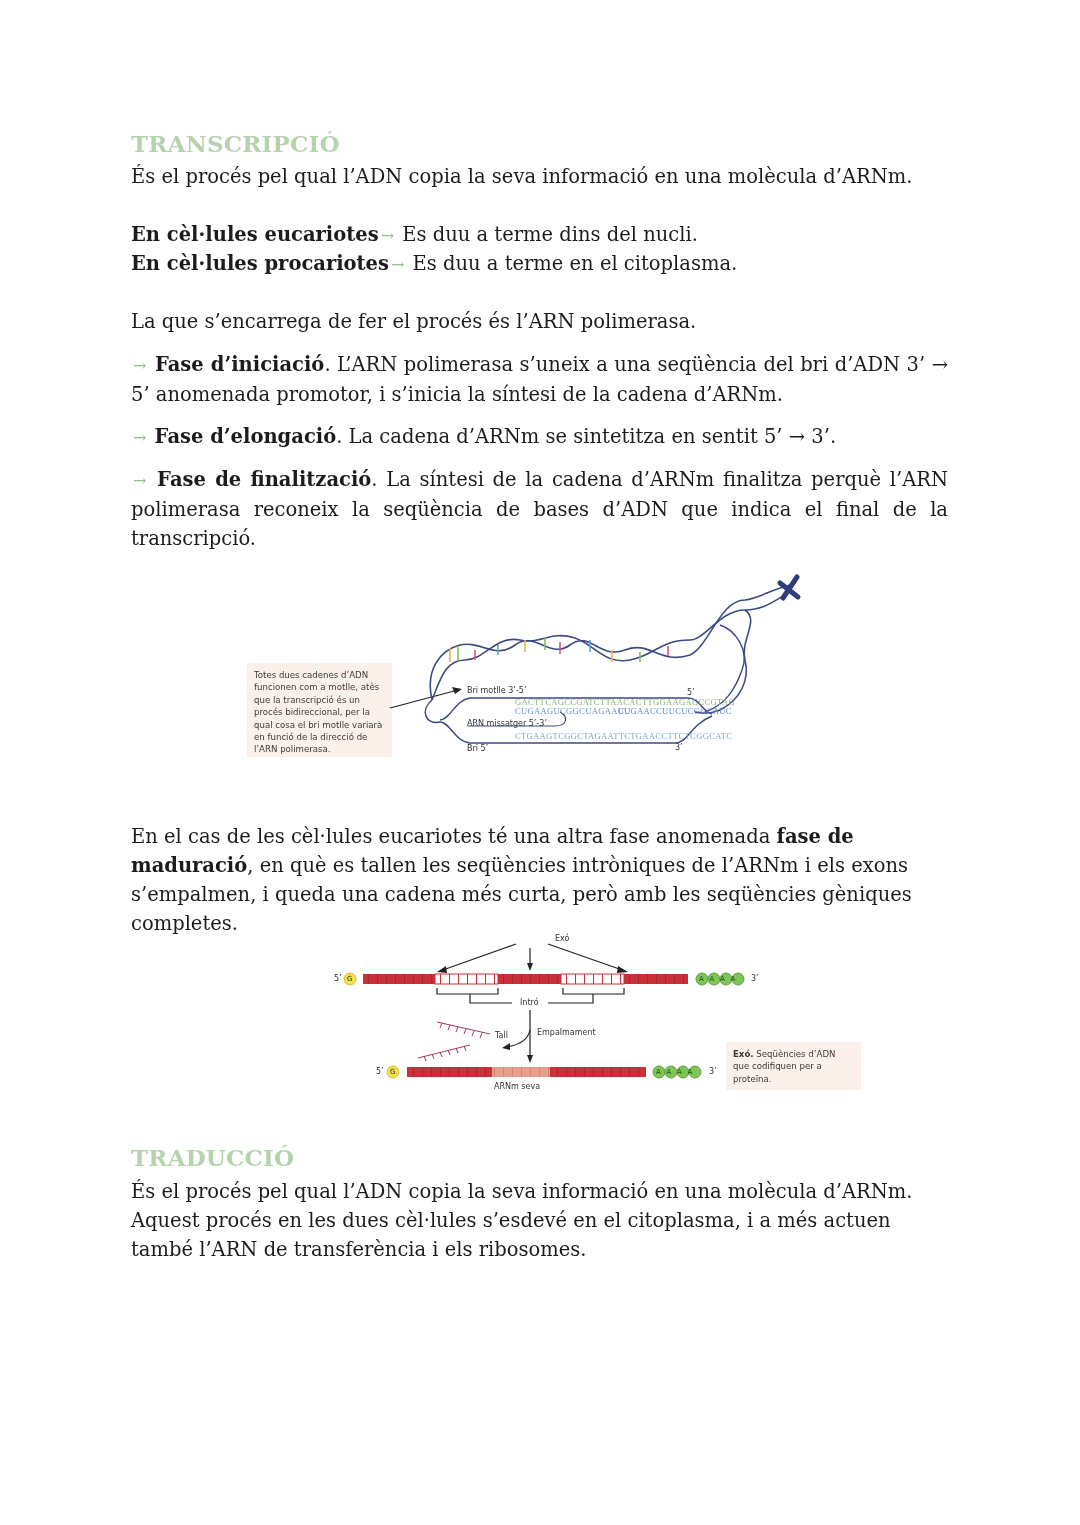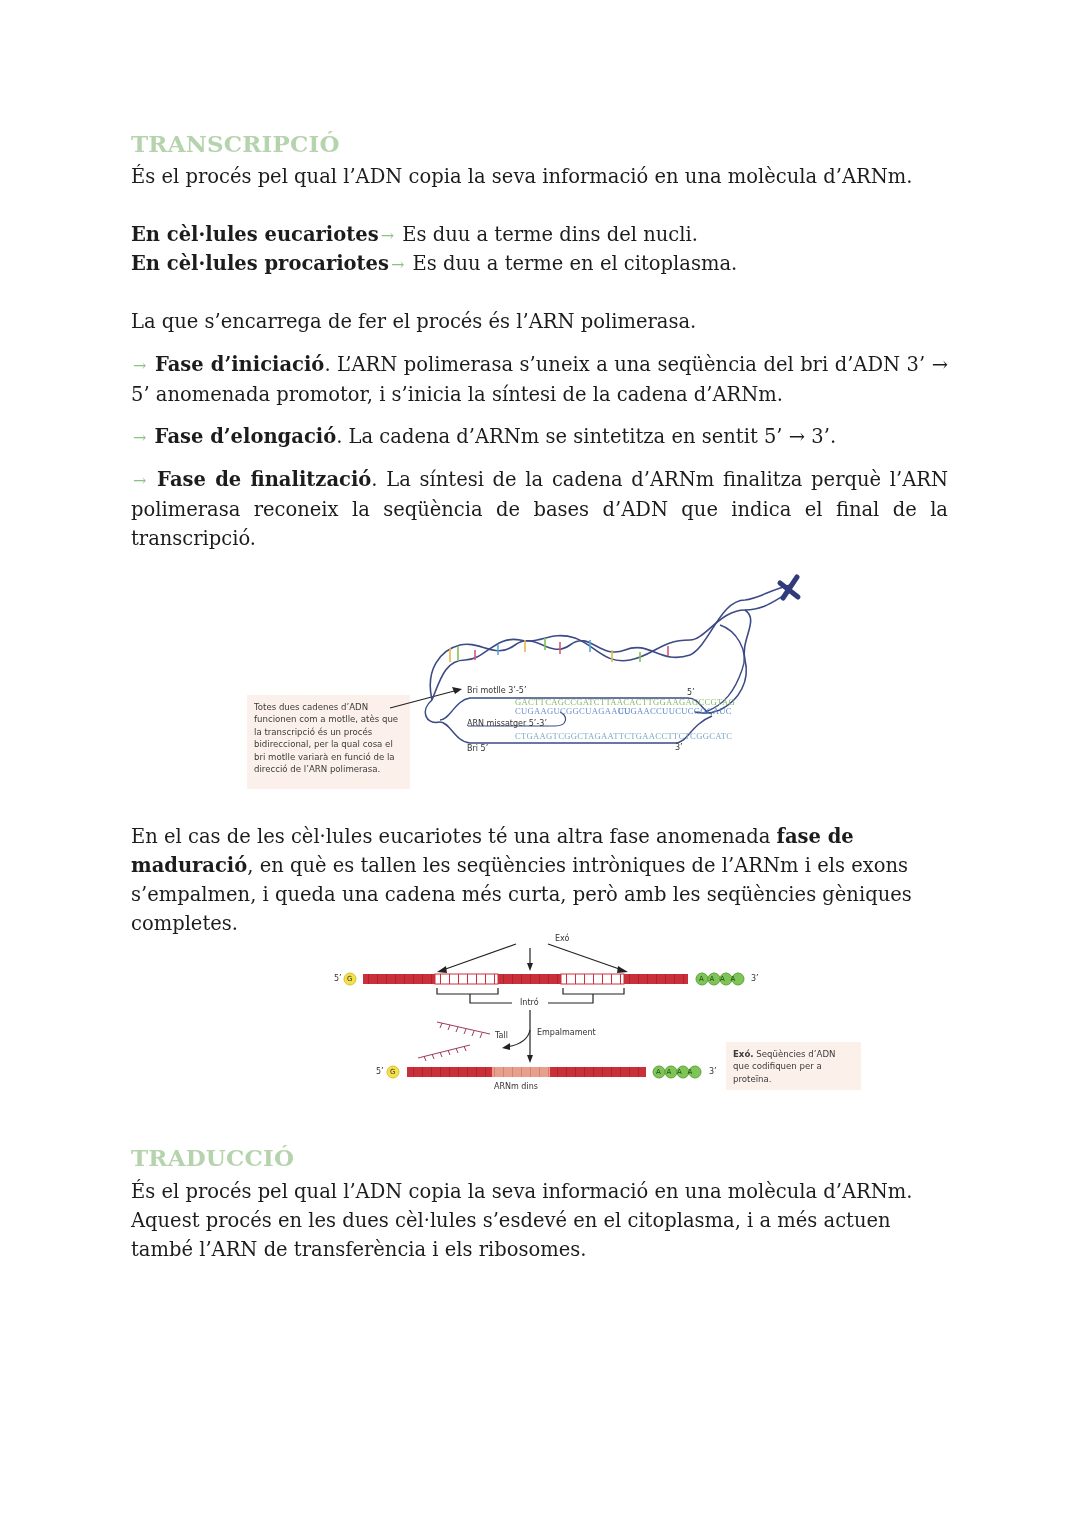--- a/index.html
+++ b/index.html
@@ -50,21 +50,21 @@
 
   <p class="p" style="top:822px;">
     <span>En el cas de les cèl·lules eucariotes té una altra fase anomenada </span><b>fase de maduració</b><span>, en què es tallen les seqüències intròniques de l’ARNm i els exons s’empalmen, i queda una cadena més curta, però amb les seqüències gèniques completes.</span>
   </p>
 
   <div class="h" style="top:1144px;">TRADUCCIÓ</div>
   <p class="p" style="top:1177px;">És el procés pel qual l’ADN copia la seva informació en una molècula d’ARNm. Aquest procés en les dues cèl·lules s’esdevé en el citoplasma, i a més actuen també l’ARN de transferència i els ribosomes.</p>
 </div>
 
 <div class="fig" style="left:0;top:0;width:1080px;height:1525px;pointer-events:none;">
-  <div class="note" style="left:247px;top:663px;width:163px;height:94px;margin-top:32px;">Totes dues cadenes d’ADN funcionen com a motlle, atès que la transcripció és un procés bidireccional, per la qual cosa el bri motlle variarà en funció de la direcció de l’ARN polimerasa.</div>
+  <div class="note" style="left:247px;top:663px;width:145px;height:94px;">Totes dues cadenes d’ADN funcionen com a motlle, atès que la transcripció és un procés bidireccional, per la qual cosa el bri motlle variarà en funció de la direcció de l’ARN polimerasa.</div>
 
   <svg width="1080" height="1525" style="position:absolute;left:0;top:0;">
 
     <line x1="390" y1="708" x2="458" y2="690" stroke="#222" stroke-width="1.2"></line>
     <polygon points="462,689 452,687 455,694" fill="#222"></polygon>
 
     <path d="M432,700 C425,670 440,650 460,645 C480,640 495,660 515,645 C535,630 550,660 570,645 C590,630 600,660 625,650 C650,640 660,665 690,655 C710,645 720,600 745,600 C760,598 770,590 790,585" stroke="#3c4a86" stroke-width="1.6" fill="none"></path>
     <path d="M432,700 C440,680 445,660 465,660 C485,660 495,635 520,640 C540,645 550,630 575,638 C595,645 605,665 630,660 C655,655 660,640 690,640 C705,640 720,610 745,610 C765,610 775,600 790,592" stroke="#3c4a86" stroke-width="1.6" fill="none"></path>
 
     <g stroke-width="1.6">
@@ -173,16 +173,16 @@
   <div class="lbl" style="left:347px;top:975px;font-size:7px;">G</div>
   <div class="lbl" style="left:699px;top:975px;font-size:7px;color:#1f4d12;letter-spacing:5.5px;"><span>A</span><span>A</span><span>A</span><span>A</span></div>
   <div class="lbl" style="left:751px;top:974px;">3’</div>
   <div class="lbl" style="left:520px;top:998px;">Intró</div>
   <div class="lbl" style="left:495px;top:1031px;">Tall</div>
   <div class="lbl" style="left:537px;top:1028px;">Empalmament</div>
   <div class="lbl" style="left:376px;top:1067px;">5’</div>
   <div class="lbl" style="left:390px;top:1068px;font-size:7px;">G</div>
   <div class="lbl" style="left:656px;top:1068px;font-size:7px;color:#1f4d12;letter-spacing:5.5px;"><span>A</span><span>A</span><span>A</span><span>A</span></div>
   <div class="lbl" style="left:709px;top:1067px;">3’</div>
-  <div class="lbl" style="left:494px;top:1082px;">ARNm dins</div>
+  <div class="lbl" style="left:494px;top:1082px;">ARNm seva</div>
 
   <div class="note" style="left:726px;top:1042px;width:135px;height:48px;"><b>Exó.</b><span> Seqüències d’ADN que codifiquen per a proteïna.</span></div>
 </div>
 
 </body></html>

